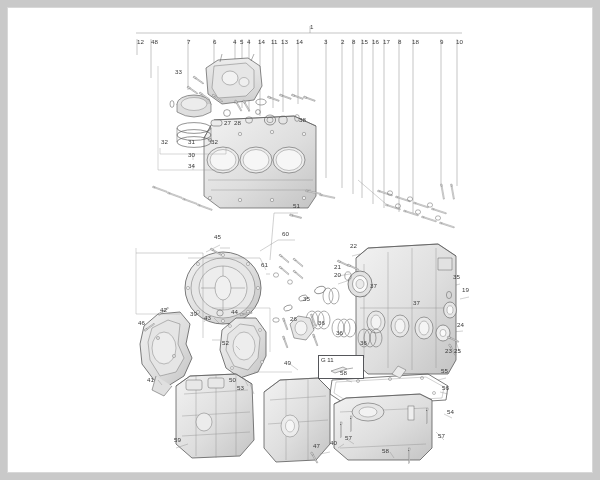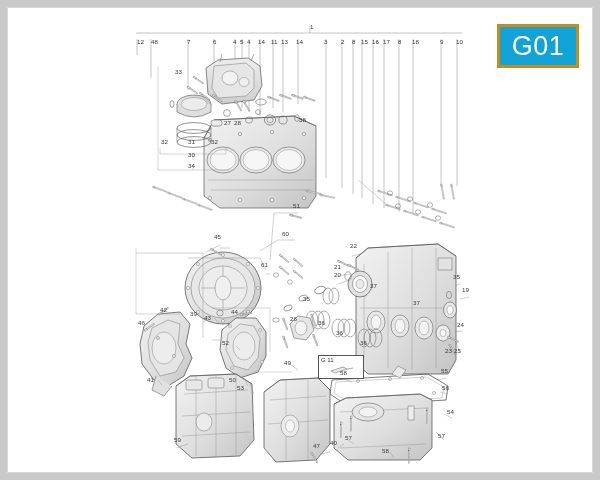--- a/index.html
+++ b/index.html
@@ -632,17 +632,14 @@
         <div class="lbl" style="left: 332px; top: 362px;">58</div>
         <div class="lbl" style="left: 374px; top: 440px;">58</div>
         <div class="lbl" style="left: 433px; top: 360px;">55</div>
         <div class="lbl" style="left: 434px; top: 377px;">56</div>
         <div class="lbl" style="left: 439px; top: 401px;">54</div>
         <div class="lbl" style="left: 430px; top: 425px;">57</div>
       </div>
 
   </div>
 
-  <div id="badge">
-    <span>G01</span>
-  </div>
 
 </div>
 
 </body></html>

